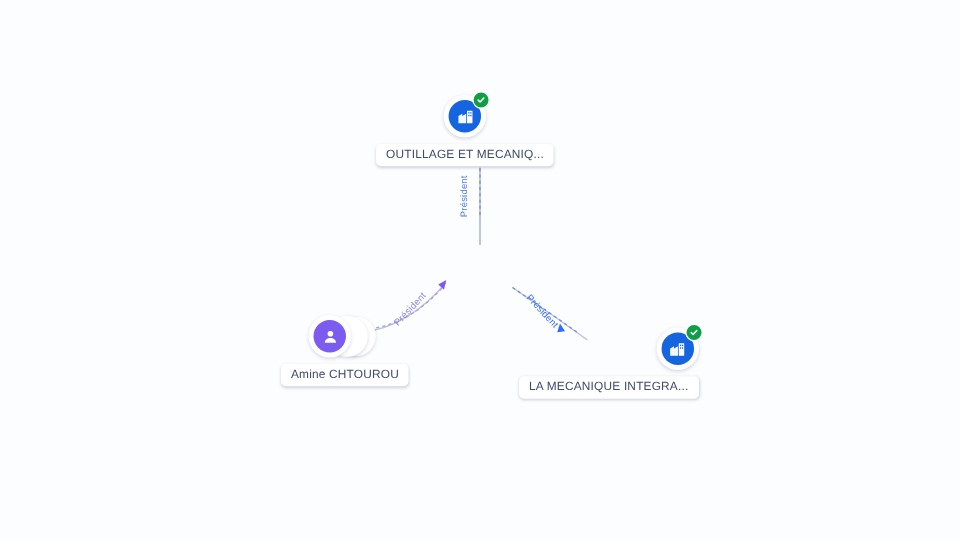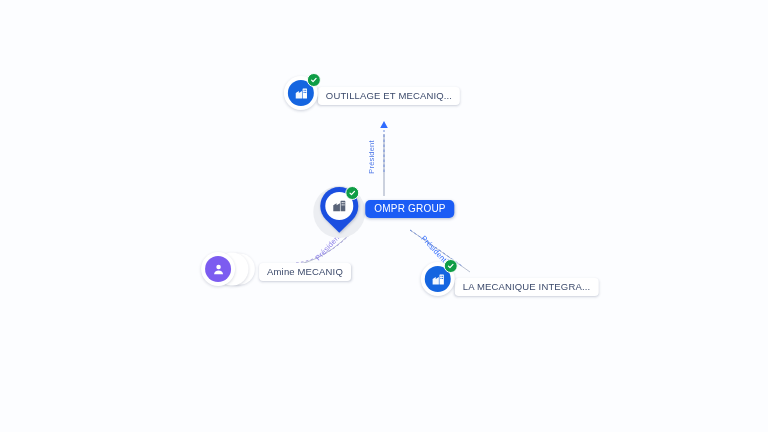--- a/index.html
+++ b/index.html
@@ -55,21 +55,21 @@
   }
   #edge-label-right {
     left: 434px; top: 249px;
     transform: translate(-50%, -50%) rotate(47deg);
   }
 
   
   .node {
     position: absolute;
     display: flex;
-    flex-direction: row;
+    flex-direction: column;
     align-items: center;
   }
 
   
   .company-avatar {
     position: relative;
     width: 34px;
     height: 34px;
     border-radius: 50%;
     background: #ffffff;
@@ -277,59 +277,34 @@
       </div>
       <div class="verified-badge">
         <svg width="8" height="8" viewBox="0 0 12 12">
           <path d="M2.6 6.2 L4.8 8.4 L9.3 3.6" fill="none" stroke="#ffffff" stroke-width="1.9" stroke-linecap="round" stroke-linejoin="round"></path>
         </svg>
       </div>
     </div>
     <div class="name-pill">OUTILLAGE ET MECANIQ...</div>
   </div>
 
-  <div class="node" id="node-center">
-    <div class="center-halo">
-      <div class="pin">
-        <div class="pin-shape"></div>
-        <div class="pin-inner">
-          <div class="pin-glyph">
-            <svg width="16" height="16" viewBox="0 0 24 24" fill="#5a6478">
-              <path d="M3 20V11l5-3v3l5-3v12z"></path>
-              <rect x="14" y="4" width="7" height="16" rx="0.6"></rect>
-              <rect x="15.6" y="6" width="1.6" height="1.8" fill="#ffffff"></rect>
-              <rect x="18.2" y="6" width="1.6" height="1.8" fill="#ffffff"></rect>
-              <rect x="15.6" y="9.4" width="1.6" height="1.8" fill="#ffffff"></rect>
-              <rect x="18.2" y="9.4" width="1.6" height="1.8" fill="#ffffff"></rect>
-            </svg>
-          </div>
-        </div>
-        <div class="verified-badge">
-          <svg width="8" height="8" viewBox="0 0 12 12">
-            <path d="M2.6 6.2 L4.8 8.4 L9.3 3.6" fill="none" stroke="#ffffff" stroke-width="1.9" stroke-linecap="round" stroke-linejoin="round"></path>
-          </svg>
-        </div>
-      </div>
-    </div>
-    <div class="center-pill">OMPR GROUP</div>
-  </div>
 
   <div class="node" id="node-person">
     <div class="person-stack">
       <div class="card c3"></div>
       <div class="card c2"></div>
       <div class="card c1"></div>
       <div class="disc">
         <svg width="15" height="15" viewBox="0 0 24 24" fill="#ffffff">
           <circle cx="12" cy="8" r="3.6"></circle>
           <path d="M4.8 19.4c0-3.8 3.3-6 7.2-6s7.2 2.2 7.2 6z"></path>
         </svg>
       </div>
     </div>
-    <div class="name-pill">Amine MECANIQ</div>
+    <div class="name-pill">Amine CHTOUROU</div>
   </div>
 
   <div class="node" id="node-mecanique">
     <div class="company-avatar">
       <div class="disc">
         <svg width="15" height="15" viewBox="0 0 24 24" fill="#ffffff">
           <path d="M3 20V11l5-3v3l5-3v12z" opacity="0.95"></path>
           <rect x="14" y="4" width="7" height="16" rx="0.6"></rect>
           <rect x="15.6" y="6" width="1.6" height="1.8" fill="#1565e0"></rect>
           <rect x="18.2" y="6" width="1.6" height="1.8" fill="#1565e0"></rect>

